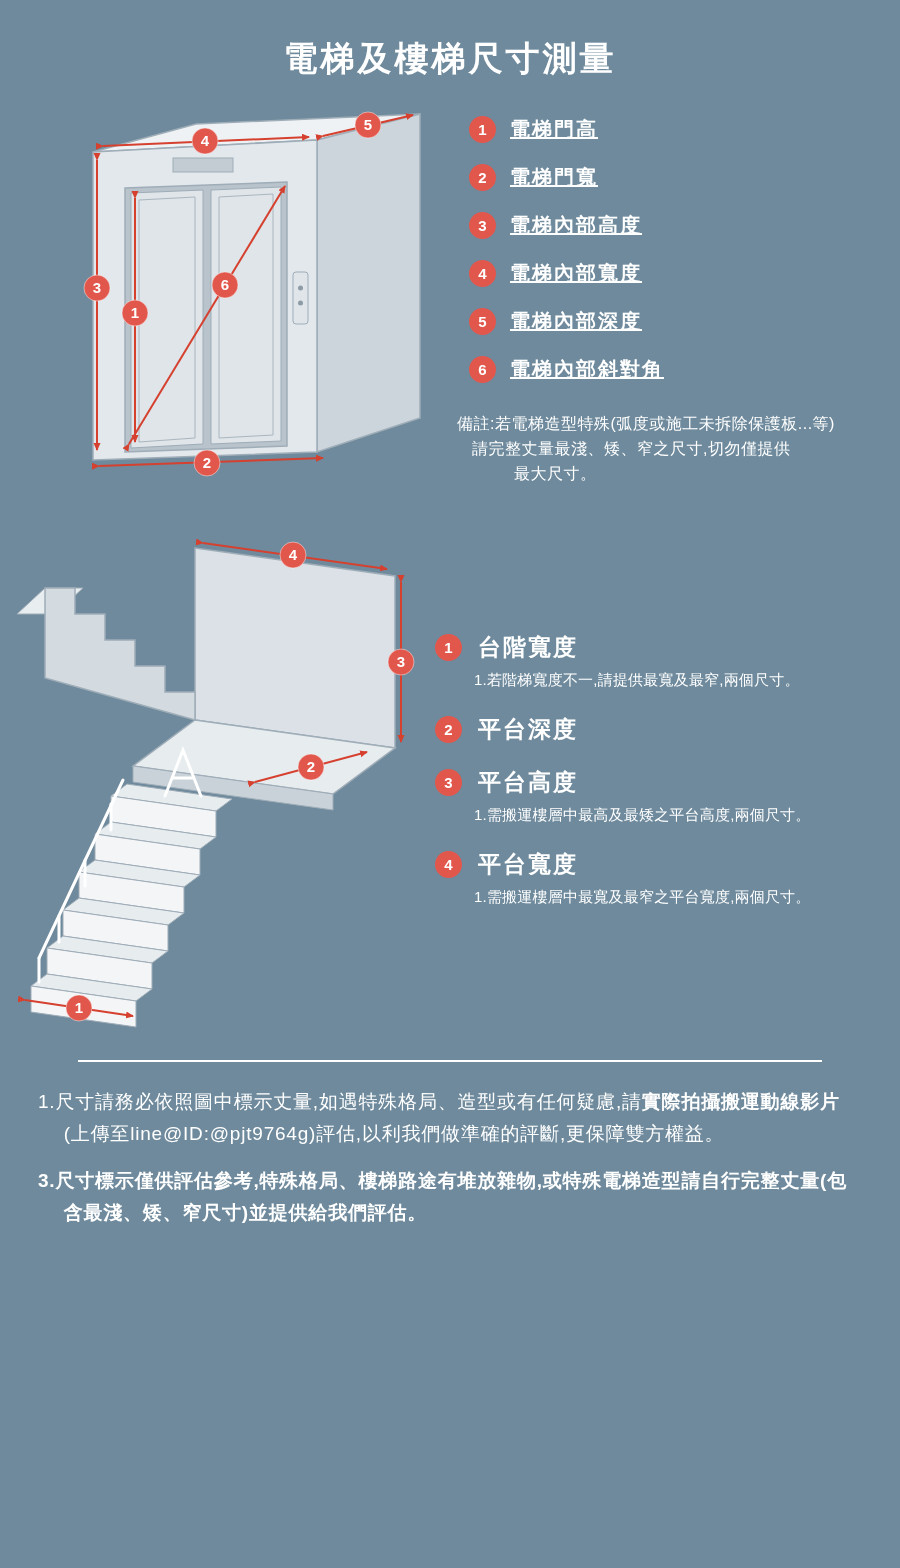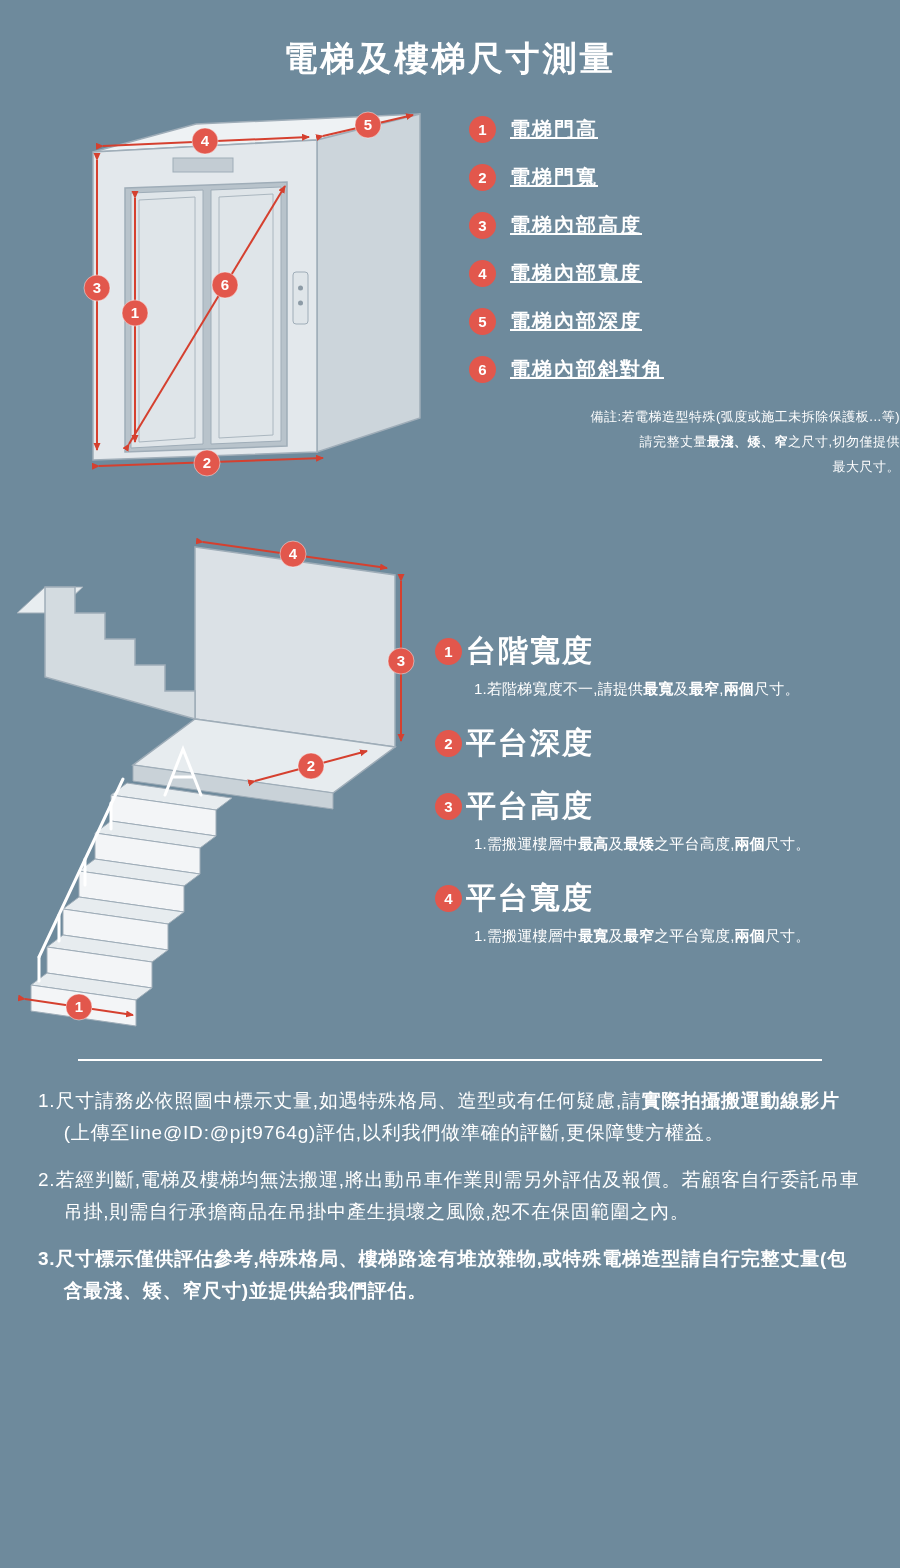--- a/index.html
+++ b/index.html
@@ -23,34 +23,34 @@
   .legend-row { display:flex; align-items:center; margin-bottom:21px; }
   .badge {
     width:27px; height:27px; border-radius:50%;
     background: var(--badge,#e2574c); color:#fff;
     font-size:15px; font-weight:700;
     display:flex; align-items:center; justify-content:center;
     flex:0 0 27px;
   }
   .legend-label { font-size:20px; font-weight:600; letter-spacing:2px; margin-left:14px;text-decoration:underline; }
 
-  .elev-note { margin-top:21px; margin-left:-12px; font-size:13px; line-height:25px; letter-spacing:0.5px;text-align:right; }
+  .elev-note { margin-top:28px; margin-left:-12px; font-size:16px; line-height:25px; letter-spacing:0.5px; }
   .elev-note .l2 { padding-left:15px; }
   .elev-note .l3 { padding-left:57px; }
-  .elev-note b { font-weight:700; }
+  .elev-note b { font-weight:400; }
 
   .stairs-section { margin-top:44px; }
   .stairs-fig { flex:0 0 435px; padding-left:15px; }
   .stairs-right { flex:1; padding-top:102px; padding-right:10px; }
 
   .stair-item { margin-bottom:22px; }
   .stair-head { display:flex; align-items:center; }
-  .stair-title { font-size:30px; font-weight:700; letter-spacing:2px; margin-left:4px; }
+  .stair-title { font-size:23px; font-weight:700; letter-spacing:2px; margin-left:16px; }
   .stair-desc { margin-left:39px; margin-top:5px; font-size:15px; line-height:24px; letter-spacing:0.2px; }
-  .stair-desc b { font-weight:700; }
+  .stair-desc b { font-weight:400; }
 
   .divider { width:744px; margin:30px auto 24px; border:none; border-top:2px solid #ffffff; }
 
   .footer { padding:0 38px; font-size:19px; line-height:32px; letter-spacing:0.8px; }
   .fnote { margin-bottom:15px; padding-left:1.35em; text-indent:-1.35em; }
   .fnote b { font-weight:700; }
 
   svg { display:block; font-family:"Liberation Sans", sans-serif; }
   .dim { stroke: var(--dim,#d5402f); stroke-width:2; fill:none; }
   .mk-circle { fill: var(--badge,#e2574c); stroke: rgba(255,255,255,0.45); stroke-width:1; }
@@ -279,17 +279,16 @@
         </div>
       </div>
 
     </div>
   </div>
 
   <hr class="divider">
 
   <div class="footer">
     <div class="fnote">1.尺寸請務必依照圖中標示丈量,如遇特殊格局、造型或有任何疑慮,請<b>實際拍攝搬運動線影片</b>(上傳至line@ID:@pjt9764g)評估,以利我們做準確的評斷,更保障雙方權益。</div>
-    <div class="fnote">2.若經判斷,電梯及樓梯均無法搬運,將出動吊車作業則需另外評估及報價。若顧客自行委託吊車吊掛,則需自行承擔商品在吊掛中產生損壞之風險,恕不在保固範圍之內。</div>
     <div class="fnote"><b>3.尺寸標示僅供評估參考,特殊格局、樓梯路途有堆放雜物,或特殊電梯造型請自行完整丈量(包含最淺、矮、窄尺寸)並提供給我們評估。</b></div>
   </div>
 
 </div>
 
 </body></html>

